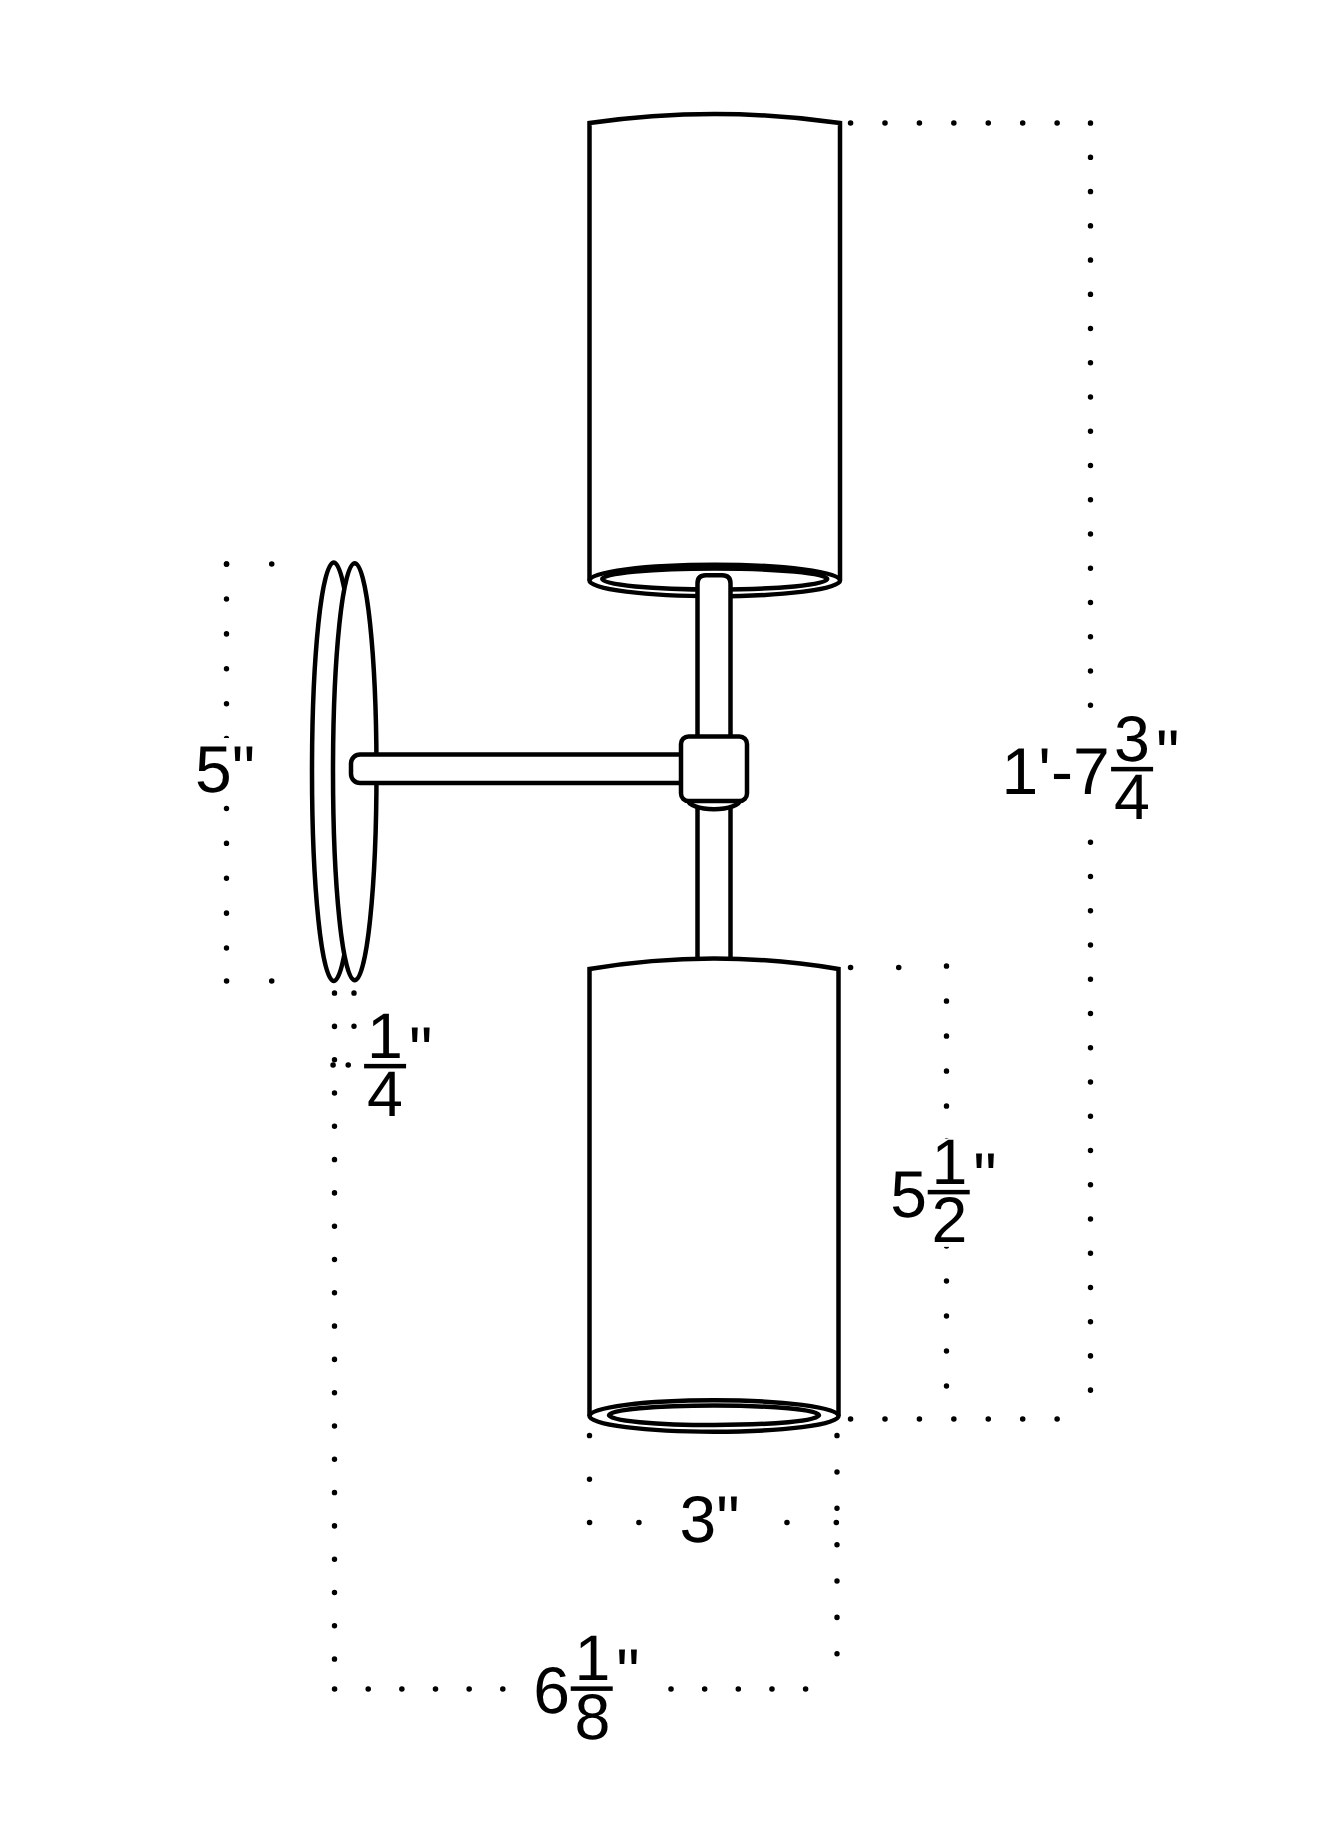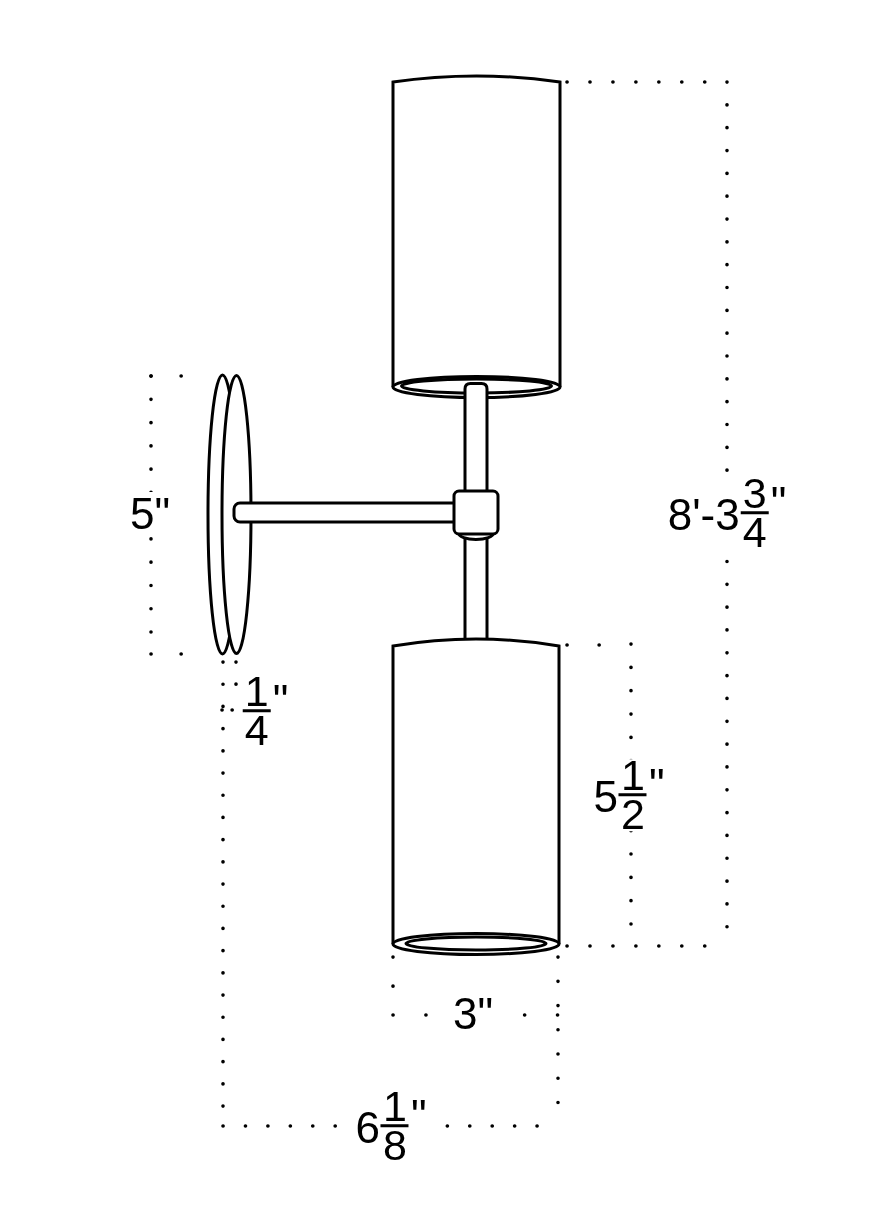--- a/index.html
+++ b/index.html
@@ -101,21 +101,21 @@
       <ellipse cx="476" cy="944" rx="83" ry="10.5" fill="#ffffff"></ellipse>
       <ellipse cx="476" cy="943.5" rx="70" ry="6.5" fill="none"></ellipse>
     </g>
   </svg>
 
   <div class="dim-label" style="left:150px;top:514px;">
     <span>5"</span>
   </div>
 
   <div class="dim-label" style="left:727px;top:513px;">
-    <span class="pfx">8'-3</span>
+    <span class="pfx">1'-7</span>
       <span class="frac">
         <span class="num">3</span>
         <span class="den">4</span>
       </span>
       <span class="sfx">"</span>
   </div>
 
   <div class="dim-label" style="left:265px;top:711px;">
     <span class="frac">
         <span class="num">1</span>

